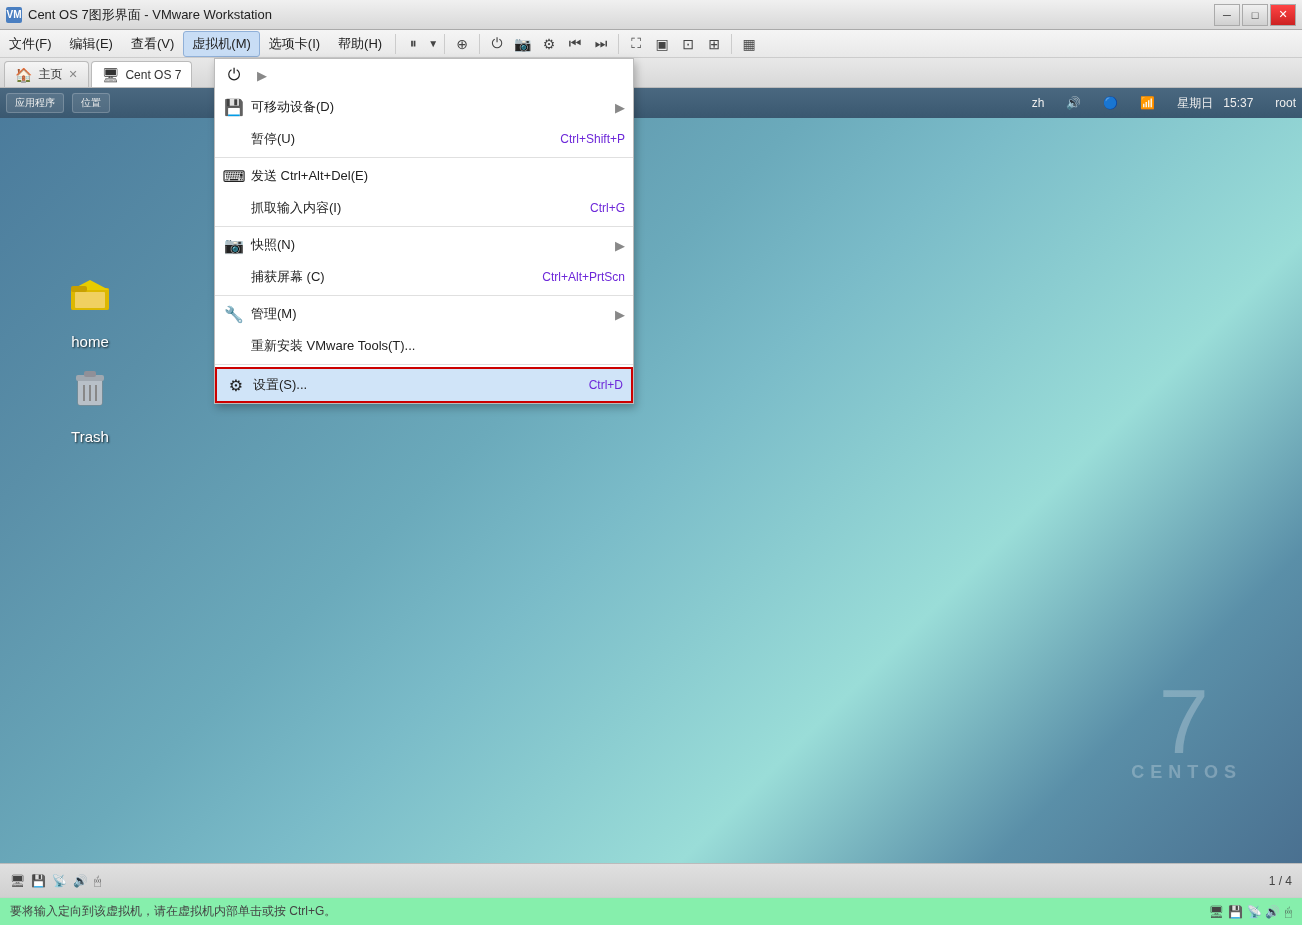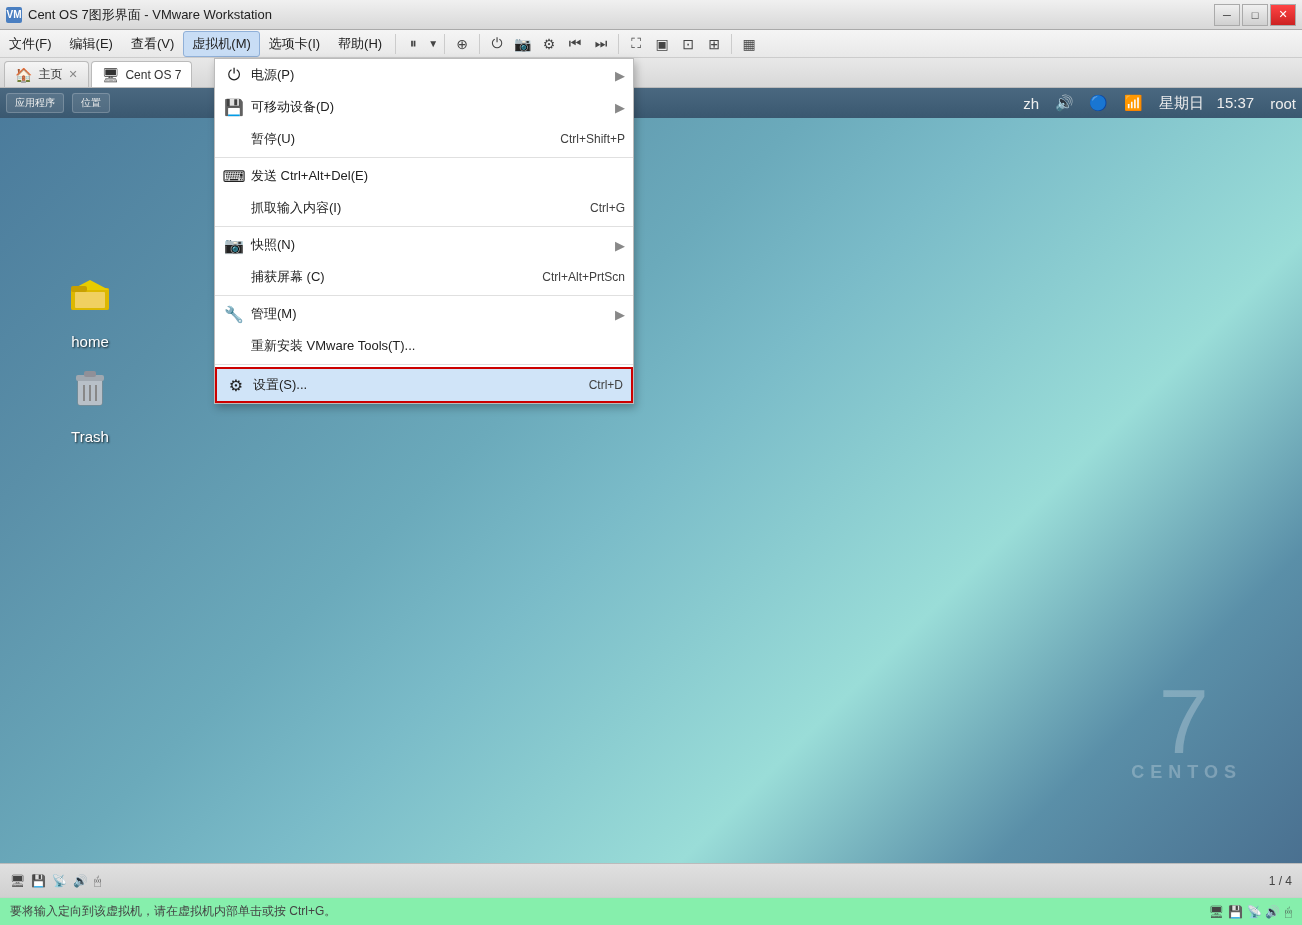--- a/index.html
+++ b/index.html
@@ -204,21 +204,21 @@
       background: #d0e4f8;
       border: 2px solid #cc0000;
     }
     .dropdown-item .item-icon {
       width: 22px; height: 22px;
       margin-right: 6px;
       display: flex; align-items: center; justify-content: center;
       font-size: 16px; flex-shrink: 0;
     }
     .dropdown-item .item-label { flex: 1; }
-    .dropdown-item .item-shortcut { color: #404040; font-size: 12px; margin-left: auto; padding-left: 20px; }
+    .dropdown-item .item-shortcut { color: #6d28d9; font-size: 12px; margin-left: auto; padding-left: 20px; }
     .dropdown-item .item-arrow { color: #888; margin-left: 6px; }
     .dropdown-separator {
       height: 1px;
       background: #e0e0e0;
       margin: 2px 0;
     }
 
     
     #centos-panel {
       position: absolute;
@@ -240,23 +240,23 @@
       border: 1px solid rgba(255,255,255,0.2);
       border-radius: 3px;
       cursor: pointer;
       color: #eee;
       font-size: 10px;
     }
     .panel-right {
       margin-left: auto;
       display: flex;
       align-items: center;
-      gap: 16px;
+      gap: 22px;
       color: #eee;
-      font-size: 15px;
+      font-size: 12px;
     }
 
     
     #vmware-menubar-container {
       position: relative;
     }
   </style>
 </head>
 <body>
 
@@ -299,21 +299,20 @@
       <div class="toolbar-btn">⊞</div>
       <div class="toolbar-divider"></div>
       <div class="toolbar-btn">▦</div>
     </div>
   </div>
 
   <div id="dropdown-menu" style="left: 214px; top: 28px;">
 
     <div class="dropdown-item">
       <span class="item-icon">⏻</span>
-      <span class="item-label">电源(P)</span>
       <span class="item-arrow">▶</span>
     </div>
 
     <div class="dropdown-item">
       <span class="item-icon">💾</span>
       <span class="item-label">可移动设备(D)</span>
       <span class="item-arrow">▶</span>
     </div>
 
     <div class="dropdown-item">

